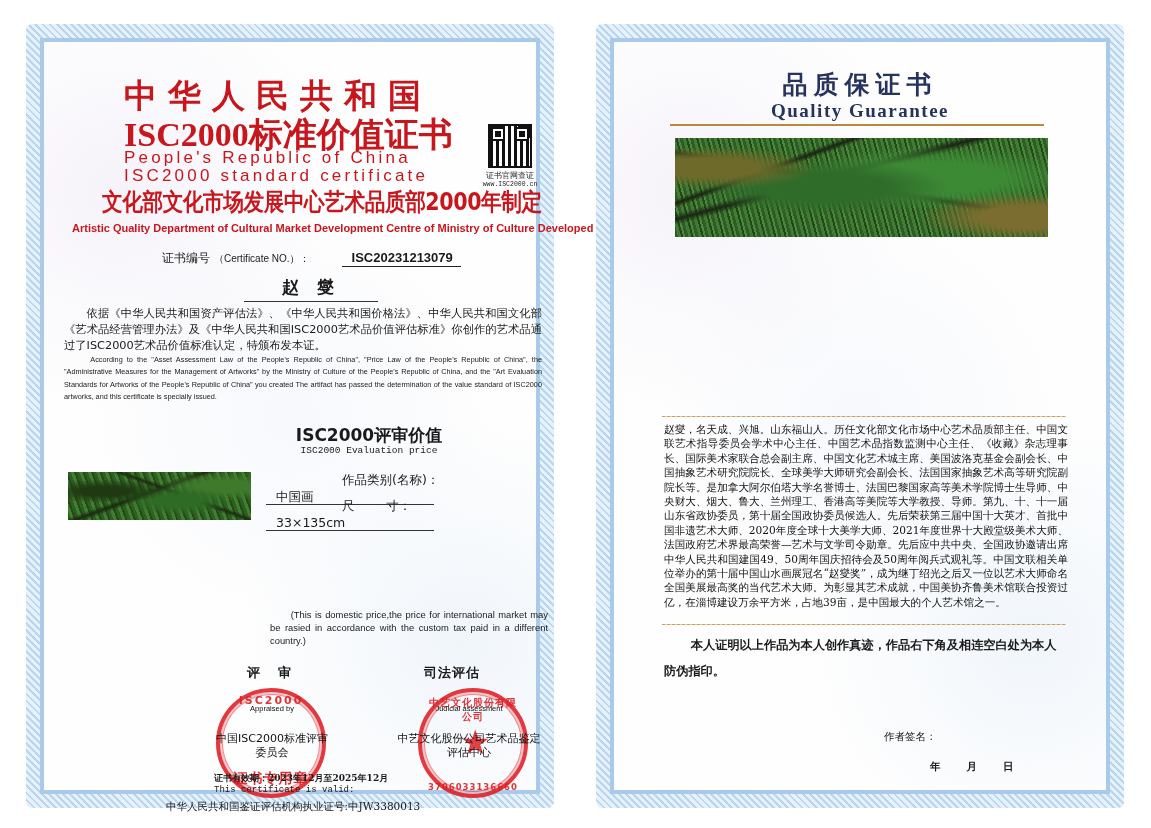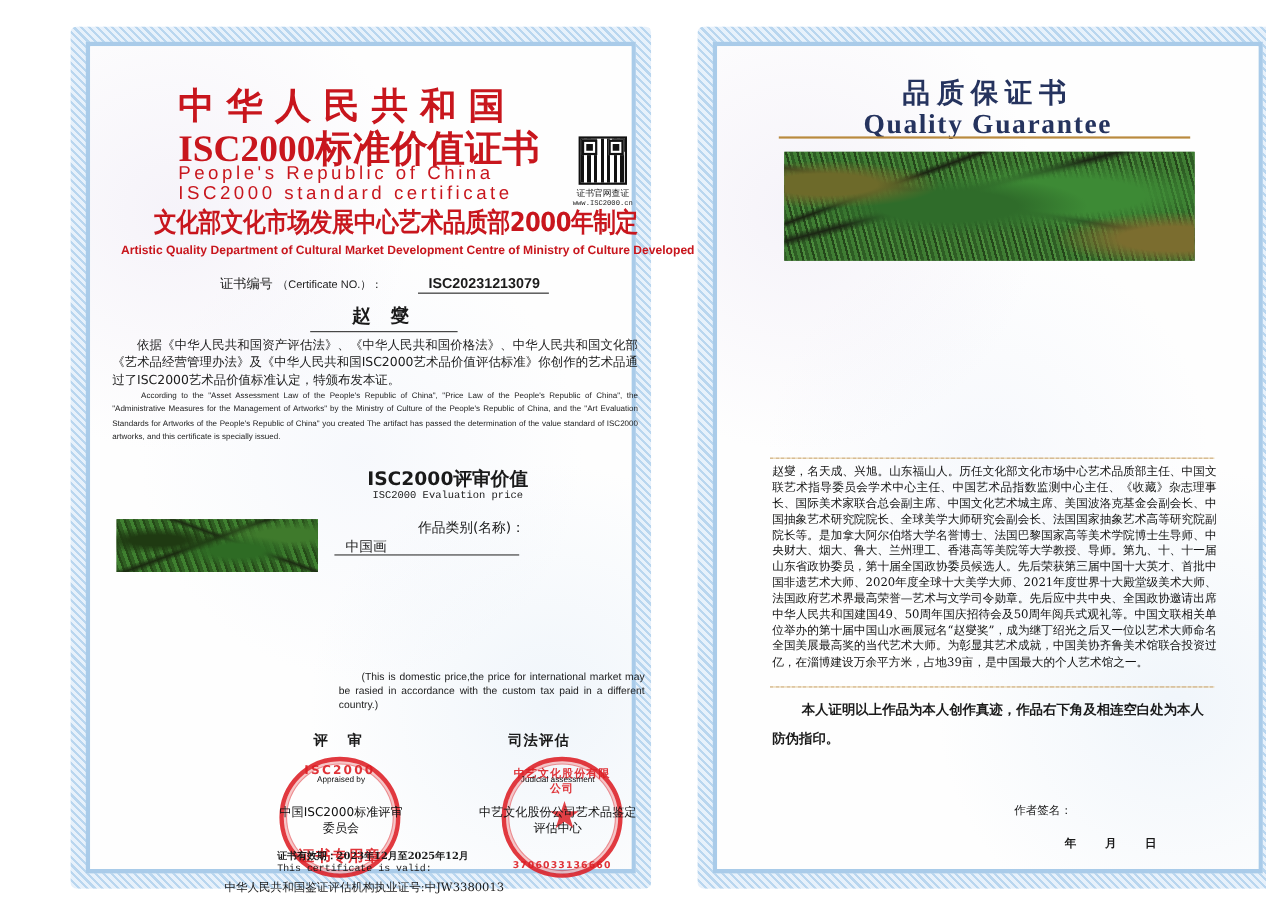--- a/index.html
+++ b/index.html
@@ -8,21 +8,20 @@
 
     .cert {
       position: absolute;
       top: 24px;
       height: 784px;
       border: 14px solid transparent;
       border-radius: 6px;
       background:
         linear-gradient(#fdfdfd, #fdfdfd) padding-box,
         repeating-linear-gradient(45deg, #b9d6ef 0 2px, #e7f1fb 2px 5px) border-box;
-      margin-left: 38px;
     }
     .cert::before {
       content: "";
       position: absolute;
       left: 0; top: 0; right: 0; bottom: 0;
       border: 4px solid #a9cbe9;
       box-shadow: inset 0 0 0 2px #ffffff, inset 0 0 0 4px #d6e6f5;
       pointer-events: none;
     }
     .cert-inner {
@@ -196,21 +195,21 @@
     }
 
     
     .qg-title {
       position: absolute; left: 0; right: 0; top: 26px; text-align: center;
       font-family: "DejaVu Serif", serif; font-size: 25px; font-weight: bold; color: #25335e;
       letter-spacing: 6px;
     }
     .qg-sub {
       position: absolute; left: 0; right: 0; top: 58px; text-align: center;
-      font-family: "Liberation Serif", serif; font-size: 25px; font-weight: bold; color: #25335e;
+      font-family: "Liberation Serif", serif; font-size: 19px; font-weight: bold; color: #25335e;
       letter-spacing: 1.5px;
     }
     .gold-rule {
       position: absolute; height: 2px; background: #b98a3e;
     }
     #gold-rule-top { left: 56px; width: 374px; top: 82px; }
     #gold-rule-mid { left: 48px; width: 404px; top: 374px; height: 1px;
       background: repeating-linear-gradient(90deg, #c8a166 0 3px, #e7cf9f 3px 5px); }
     #gold-rule-bot { left: 48px; width: 404px; top: 582px; height: 1px;
       background: repeating-linear-gradient(90deg, #c8a166 0 3px, #e7cf9f 3px 5px); }
@@ -277,20 +276,24 @@
     <div class="eval-title">ISC2000评审价值</div>
     <div class="eval-sub">ISC2000 Evaluation price</div>
 
     <div class="thumb"></div>
 
     <div class="fields">
       <div class="field-row">
         <span class="lbl">作品类别(名称)：</span>
         <span class="val">中国画</span>
       </div>
+      <div class="field-row">
+        <span class="lbl">尺        寸：</span>
+        <span class="val">33×135cm</span>
+      </div>
     </div>
 
     <div class="note-en">(This is domestic price,the price for international market may be rasied in accordance with the custom tax paid in a different country.)</div>
 
     <div class="sig-head" id="sig-head-left">评审</div>
     <div class="sig-head" id="sig-head-right">司法评估</div>
 
     <div class="seal" id="seal-left">
       <div class="ring-text ring-top">ISC2000</div>
       <div class="ring-text ring-bottom">证书专用章</div>

